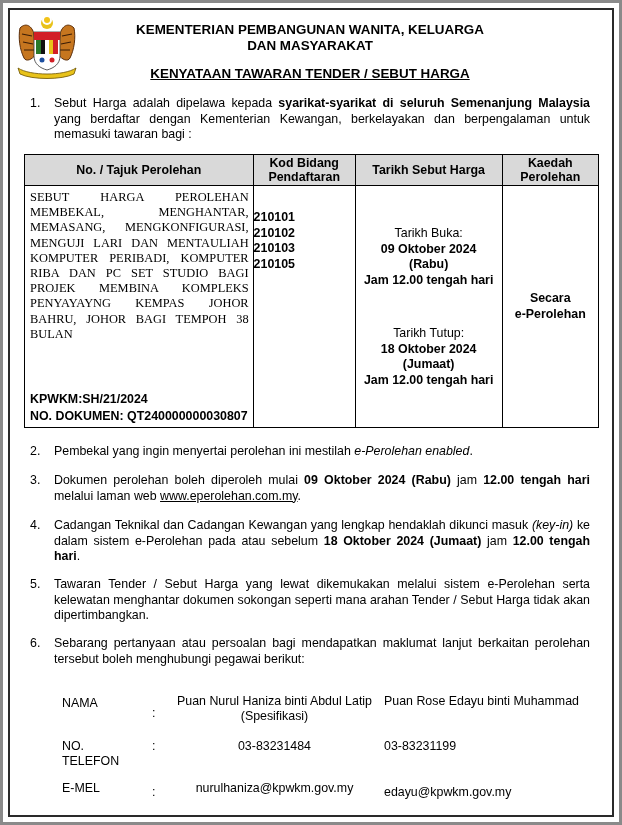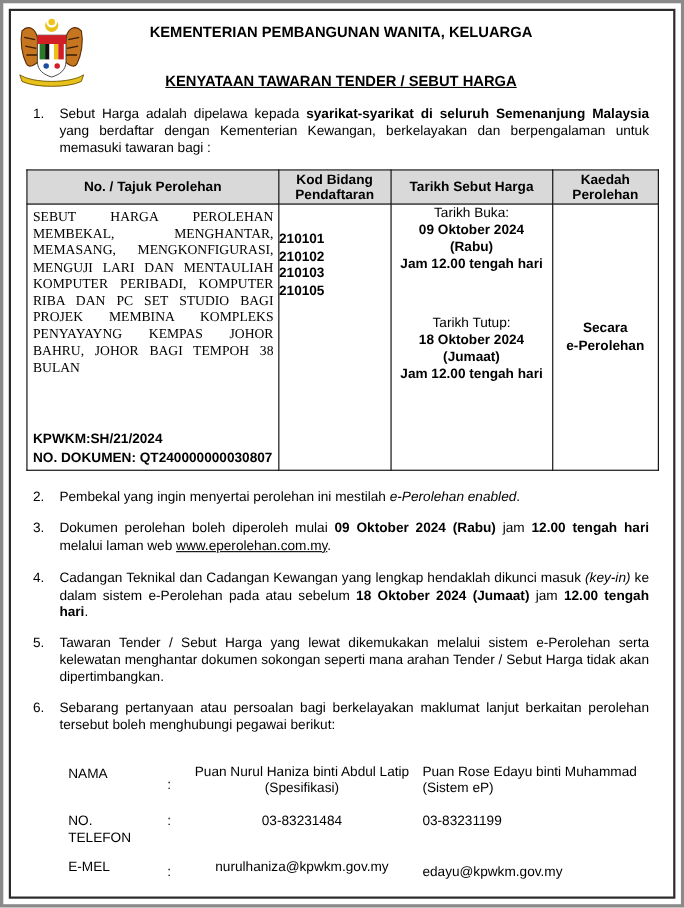--- a/index.html
+++ b/index.html
@@ -28,21 +28,21 @@
       font-size: 12.4px; }
     table.tender th, table.tender td { border: 1.5px solid #000; }
     table.tender th { background: #d9d9d9; font-weight: bold; text-align: center; height: 28px; line-height: 14px; padding: 1px 3px; }
     table.tender td { vertical-align: top; height: 241px; padding: 0; }
     .c1 { width: 233px; } .c2 { width: 98px; } .c3 { width: 151px; } .c4 { width: 93px; }
     .title-cell { position: relative; }
     .title-text { padding: 4px 4px 0 5px; text-align: justify; text-align-last: left; line-height: 15.2px; text-transform: uppercase; font-family: Liberation Serif, serif; }
     .ref-lines { position: absolute; left: 5px; bottom: 2px; font-weight: bold; line-height: 17px; }
     .codes { font-weight: bold; padding-top: 24px; line-height: 15.5px; }
     .dates { text-align: center; line-height: 15.5px; }
-    .dates .block1 { }
+    .dates .block1 { padding-top: 40px; }
     .dates .block2 { padding-top: 38px; }
     .dates b { font-weight: bold; text-align: right; }
     .method { vertical-align: middle !important; text-align: center; font-weight: bold; line-height: 15.5px; }
     table.tender td.method { vertical-align: middle; }
 
     .contacts { position: absolute; left: 62px; top: 694px; width: 540px; font-size: 12.4px; line-height: 15px; }
     .crow { position: absolute; left: 0; width: 540px; }
     .clabel { position: absolute; left: 0; width: 80px; }
     .ccolon { position: absolute; left: 90px; }
     .cval1 { position: absolute; left: 105px; width: 215px; text-align: center; }
@@ -76,20 +76,21 @@
   <rect x="24" y="26" width="5" height="14" fill="#2a7a2a"></rect>
   <rect x="41" y="26" width="5" height="14" fill="#d21f26"></rect>
   <circle cx="30" cy="46" r="2.5" fill="#1c4fa0"></circle>
   <circle cx="40" cy="46" r="2.5" fill="#d21f26"></circle>
 
   <path d="M6 54 C18 62 52 62 64 54 L62 60 C50 66 20 66 8 60 Z" fill="#e8c21a" stroke="#6b5200" stroke-width="0.8"></path>
 </svg>
 
 <div class="org-title">
   <div>KEMENTERIAN PEMBANGUNAN WANITA, KELUARGA</div>
+  <div>DAN MASYARAKAT</div>
 </div>
 <div class="doc-title">KENYATAAN TAWARAN TENDER / SEBUT HARGA</div>
 
 <div class="para" style="top:96px;">
   <span class="num">1.</span>
   <span class="txt"><span>Sebut Harga adalah dipelawa kepada </span><b>syarikat-syarikat di seluruh Semenanjung Malaysia</b><span> yang berdaftar dengan Kementerian Kewangan, berkelayakan dan berpengalaman untuk memasuki tawaran bagi :</span></span>
 </div>
 
 <table class="tender">
   <thead>
@@ -154,34 +155,33 @@
   <span class="txt"><span>Cadangan Teknikal dan Cadangan Kewangan yang lengkap hendaklah dikunci masuk </span><i>(key-in)</i><span> ke dalam sistem e-Perolehan pada atau sebelum </span><b>18 Oktober 2024 (Jumaat)</b><span> jam </span><b>12.00 tengah hari</b><span>.</span></span>
 </div>
 
 <div class="para" style="top:577px;">
   <span class="num">5.</span>
   <span class="txt">Tawaran Tender / Sebut Harga yang lewat dikemukakan melalui sistem e-Perolehan serta kelewatan menghantar dokumen sokongan seperti mana arahan Tender / Sebut Harga tidak akan dipertimbangkan.</span>
 </div>
 
 <div class="para" style="top:636px;">
   <span class="num">6.</span>
-  <span class="txt">Sebarang pertanyaan atau persoalan bagi berkelayakan maklumat lanjut berkaitan perolehan tersebut boleh menghubungi pegawai berikut:</span>
+  <span class="txt">Sebarang pertanyaan atau persoalan bagi mendapatkan maklumat lanjut berkaitan perolehan tersebut boleh menghubungi pegawai berikut:</span>
 </div>
 
 <div class="contacts">
   <div class="crow" style="top:0;">
     <span class="clabel" style="top:2px;position:absolute;">NAMA</span>
     <span class="ccolon" style="top:12px;">:</span>
     <div class="cval1">
       <div>Puan Nurul Haniza binti Abdul Latip</div>
       <div>(Spesifikasi)</div>
     </div>
     <div class="cval2">
       <div>Puan Rose Edayu binti Muhammad</div>
-      <div>(Sistem eP)</div>
     </div>
   </div>
   <div class="crow" style="top:45px;">
     <span class="clabel">
       <div>NO.</div>
       <div>TELEFON</div>
     </span>
     <span class="ccolon">:</span>
     <div class="cval1">03-83231484</div>
     <div class="cval2">03-83231199</div>

